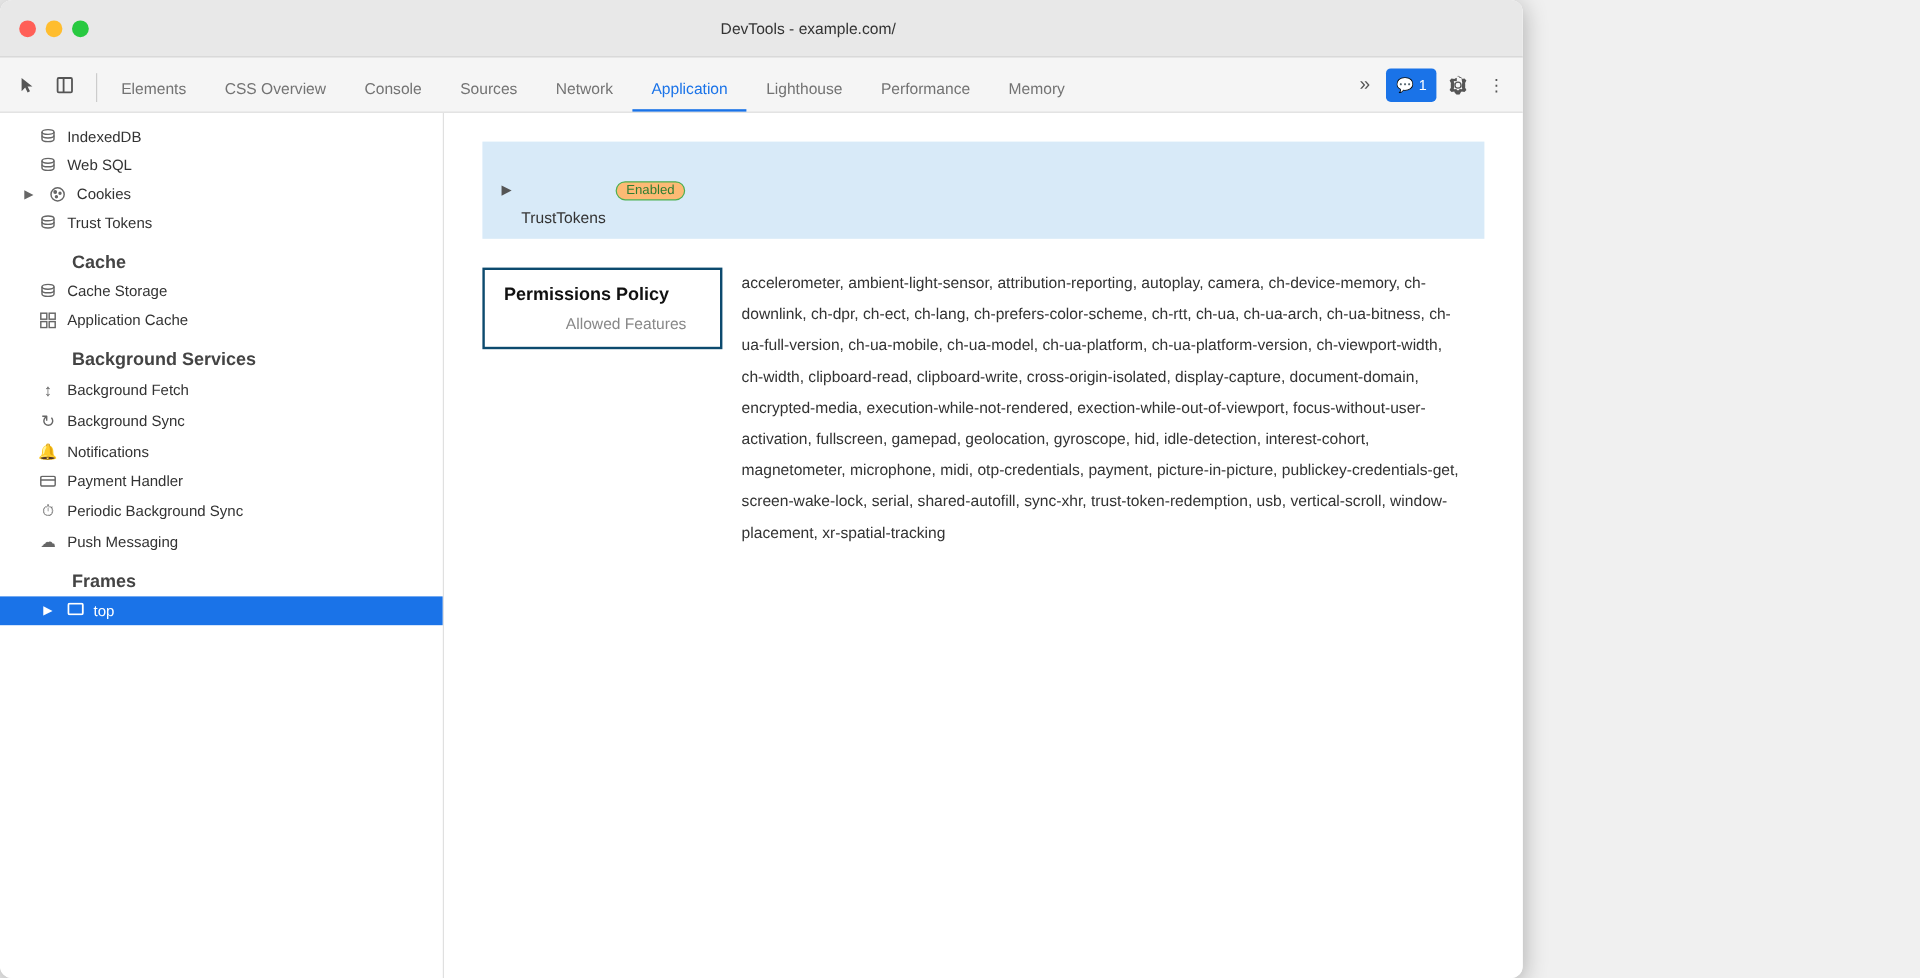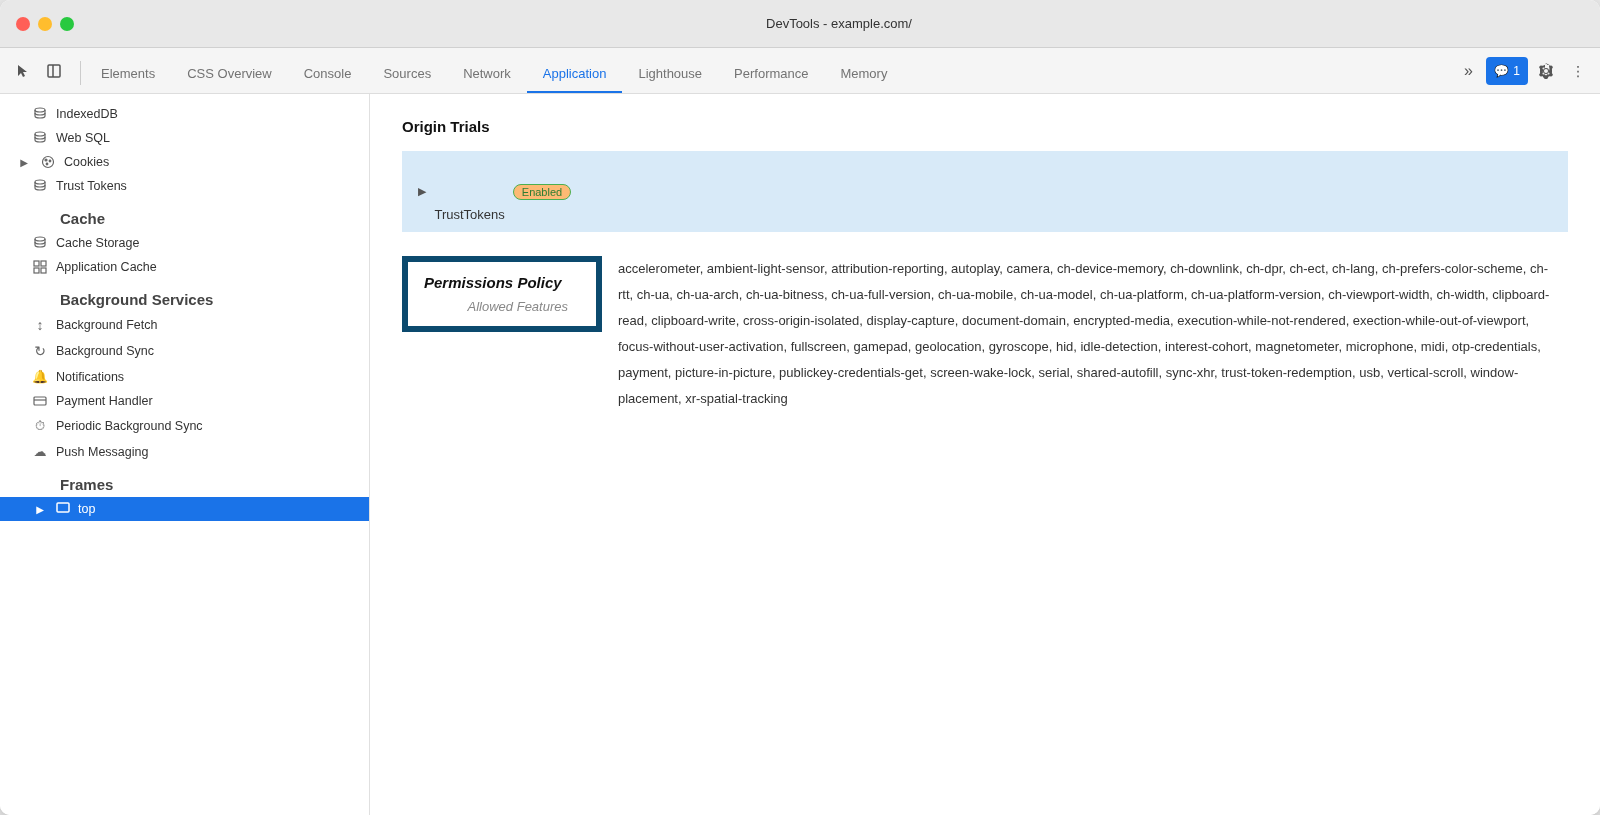--- a/index.html
+++ b/index.html
@@ -7,21 +7,21 @@
       font-family: -apple-system, BlinkMacSystemFont, 'Helvetica Neue', sans-serif;
       font-size: 13px;
       background: #f0f0f0;
       width: 1600px;
       height: 815px;
       overflow: hidden;
     }
 
     
     .window {
-      width: 1600px;
+      width: 1269px;
       height: 815px;
       background: #fff;
       border-radius: 10px;
       overflow: hidden;
       display: flex;
       flex-direction: column;
       box-shadow: 0 4px 20px rgba(0,0,0,0.3);
     }
 
     
@@ -254,24 +254,23 @@
       text-align: right;
       padding-right: 12px;
     }
 
     .permissions-layout {
       display: flex;
       align-items: flex-start;
       margin-top: 16px;
     }
     .permissions-left {
-      border: 6px solid #0c4a6e;
+      border: 2px solid #0c4a6e;
       padding: 12px 16px;
       min-width: 200px;
-      font-style: italic;
     }
     .permissions-right {
       padding: 0 16px;
       font-size: 13px;
       color: #333;
       line-height: 2;
     }
   </style>
 </head>
 <body>
@@ -454,21 +453,20 @@
           <svg width="14" height="11" viewBox="0 0 14 11" fill="none" stroke="white" stroke-width="1.5">
             <rect x="1" y="1" width="12" height="9" rx="1"></rect>
           </svg>
         </span>
         <span style="color:white;">top</span>
       </div>
     </div>
 
     <div class="content">
 
-      <div class="section-title">Origin Trials</div>
 
       <div class="trust-tokens-row">
         <span class="tt-arrow">▶</span>
         <span class="tt-name">TrustTokens</span>
         <span class="tt-badge">Enabled</span>
       </div>
 
       <div class="permissions-layout">
         <div class="permissions-left">
           <div class="permissions-title">Permissions Policy</div>

